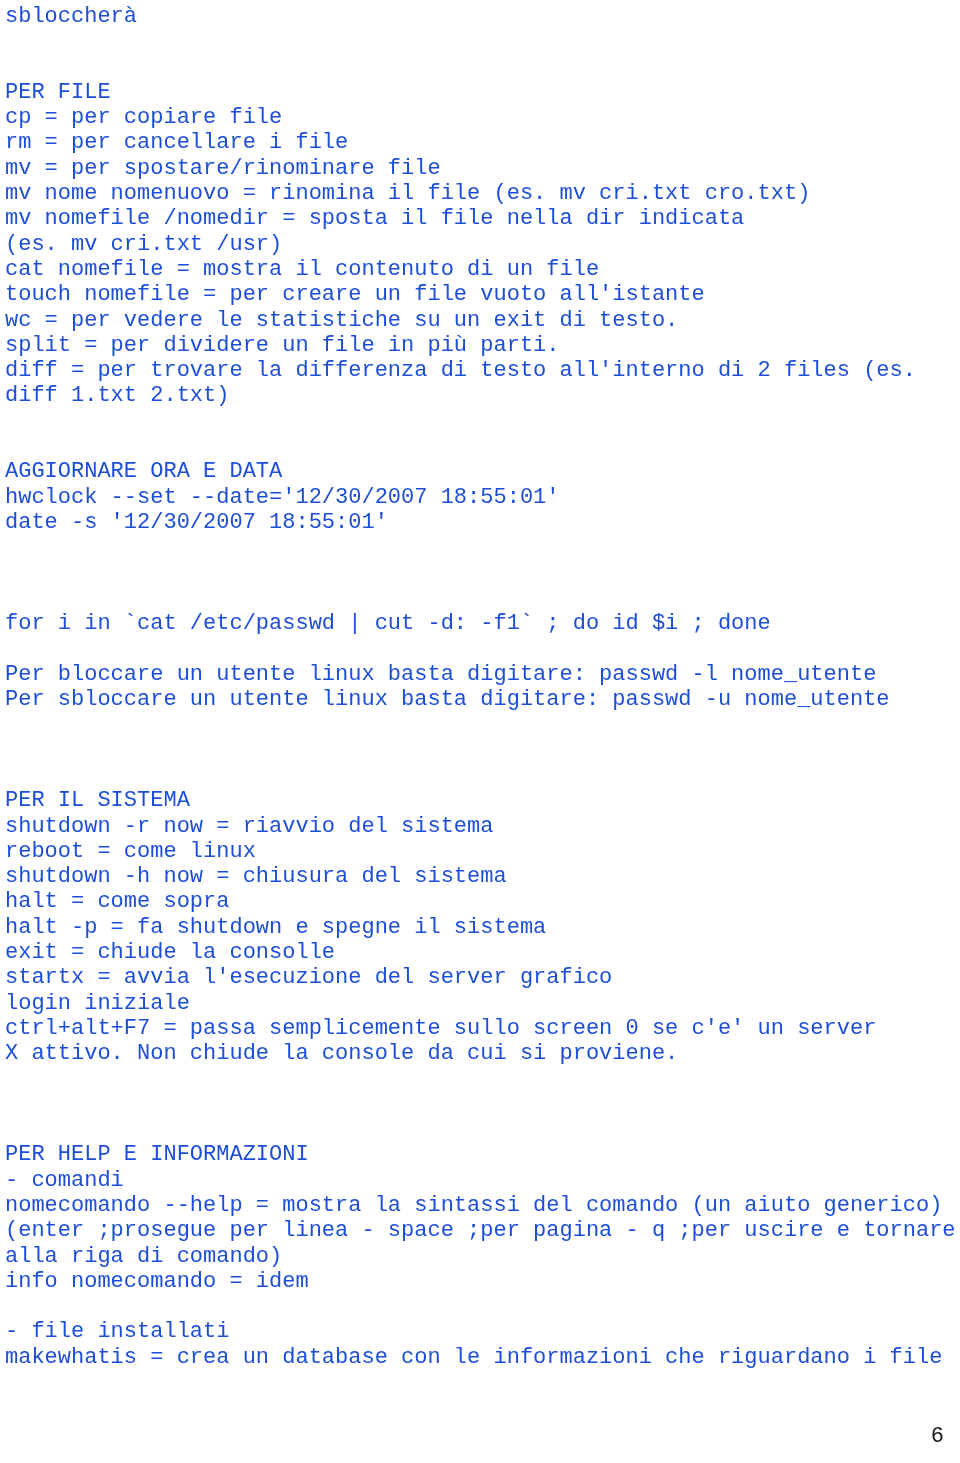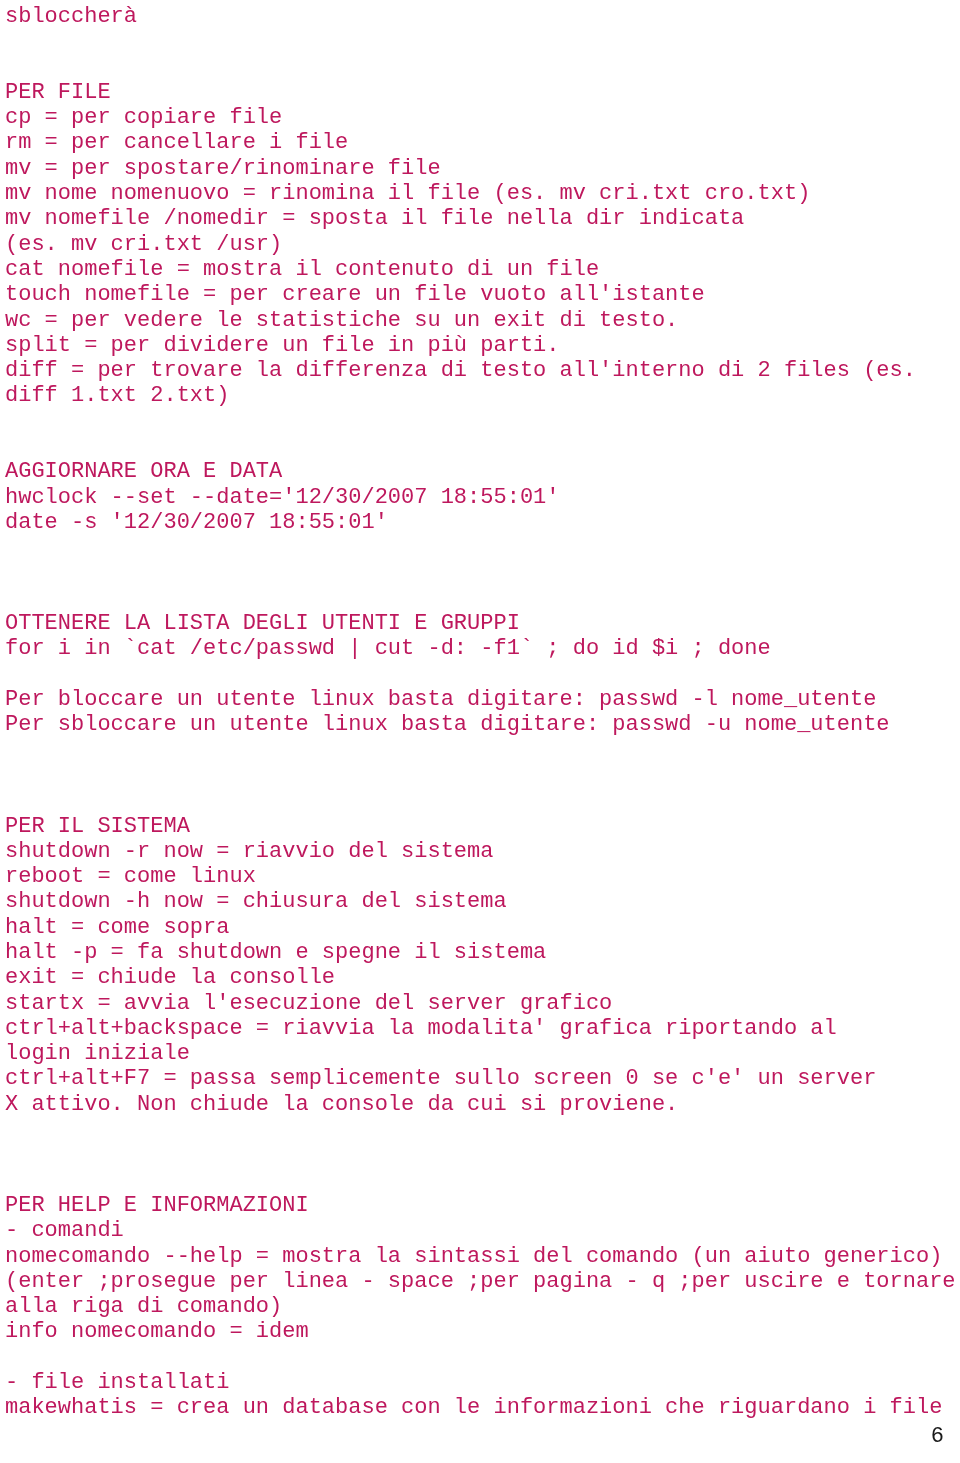--- a/index.html
+++ b/index.html
@@ -26,21 +26,21 @@
     position: absolute;
     left: 5px;
     top: 4px;
     width: 955px;
   }
   .line {
     font-family: "Liberation Mono", "DejaVu Sans Mono", monospace;
     font-size: 22px;
     line-height: 25.3px;
     height: 25.3px;
-    color: #be185d;
+    color: #1d4ed8;
     white-space: pre;
     letter-spacing: 0px;
     font-weight: 400;
   }
   .line.blank {
     color: transparent;
   }
   #page-number {
     position: absolute;
     right: 16px;
@@ -73,37 +73,35 @@
       <div class="line">diff = per trovare la differenza di testo all'interno di 2 files (es.</div>
       <div class="line">diff 1.txt 2.txt)</div>
       <div class="line blank">&nbsp;</div>
       <div class="line blank">&nbsp;</div>
       <div class="line">AGGIORNARE ORA E DATA</div>
       <div class="line">hwclock --set --date='12/30/2007 18:55:01'</div>
       <div class="line">date -s '12/30/2007 18:55:01'</div>
       <div class="line blank">&nbsp;</div>
       <div class="line blank">&nbsp;</div>
       <div class="line blank">&nbsp;</div>
-      <div class="line">OTTENERE LA LISTA DEGLI UTENTI E GRUPPI</div>
       <div class="line">for i in `cat /etc/passwd | cut -d: -f1` ; do id $i ; done</div>
       <div class="line blank">&nbsp;</div>
       <div class="line">Per bloccare un utente linux basta digitare: passwd -l nome_utente</div>
       <div class="line">Per sbloccare un utente linux basta digitare: passwd -u nome_utente</div>
       <div class="line blank">&nbsp;</div>
       <div class="line blank">&nbsp;</div>
       <div class="line blank">&nbsp;</div>
       <div class="line">PER IL SISTEMA</div>
       <div class="line">shutdown -r now = riavvio del sistema</div>
       <div class="line">reboot = come linux</div>
       <div class="line">shutdown -h now = chiusura del sistema</div>
       <div class="line">halt = come sopra</div>
       <div class="line">halt -p = fa shutdown e spegne il sistema</div>
       <div class="line">exit = chiude la consolle</div>
       <div class="line">startx = avvia l'esecuzione del server grafico</div>
-      <div class="line">ctrl+alt+backspace = riavvia la modalita' grafica riportando al</div>
       <div class="line">login iniziale</div>
       <div class="line">ctrl+alt+F7 = passa semplicemente sullo screen 0 se c'e' un server</div>
       <div class="line">X attivo. Non chiude la console da cui si proviene.</div>
       <div class="line blank">&nbsp;</div>
       <div class="line blank">&nbsp;</div>
       <div class="line blank">&nbsp;</div>
       <div class="line">PER HELP E INFORMAZIONI</div>
       <div class="line">- comandi</div>
       <div class="line">nomecomando --help = mostra la sintassi del comando (un aiuto generico)</div>
       <div class="line">(enter ;prosegue per linea - space ;per pagina - q ;per uscire e tornare</div>

